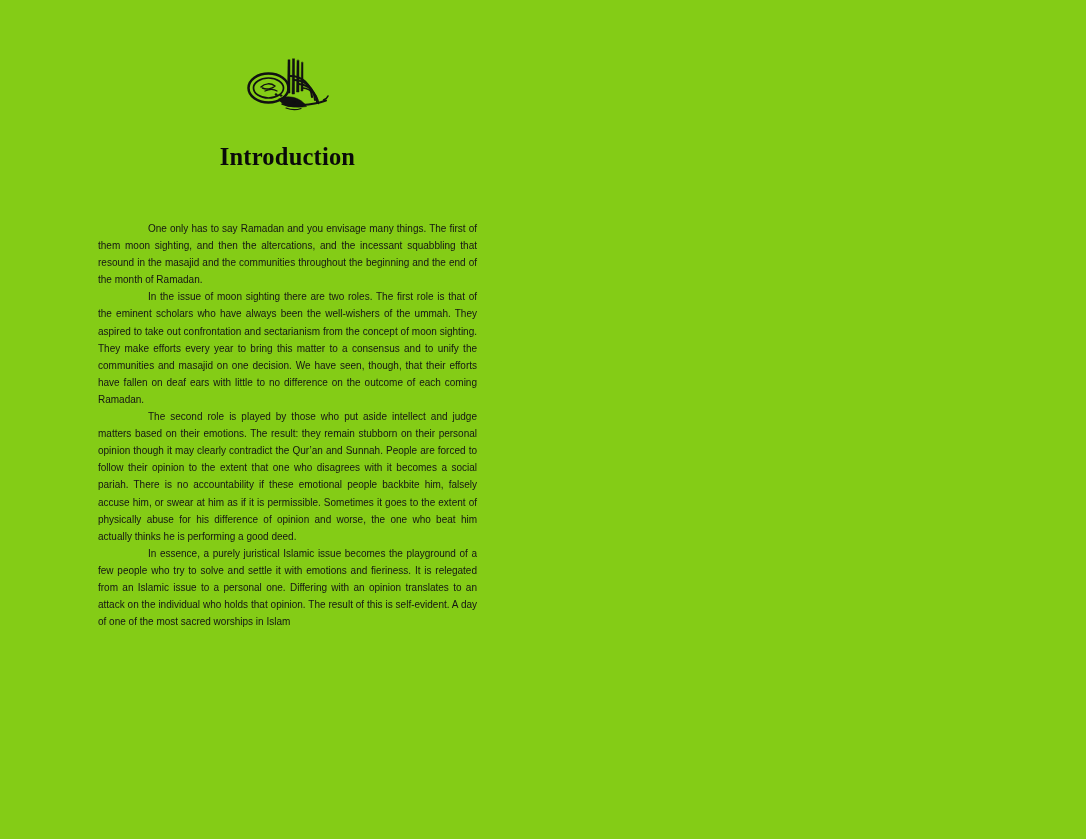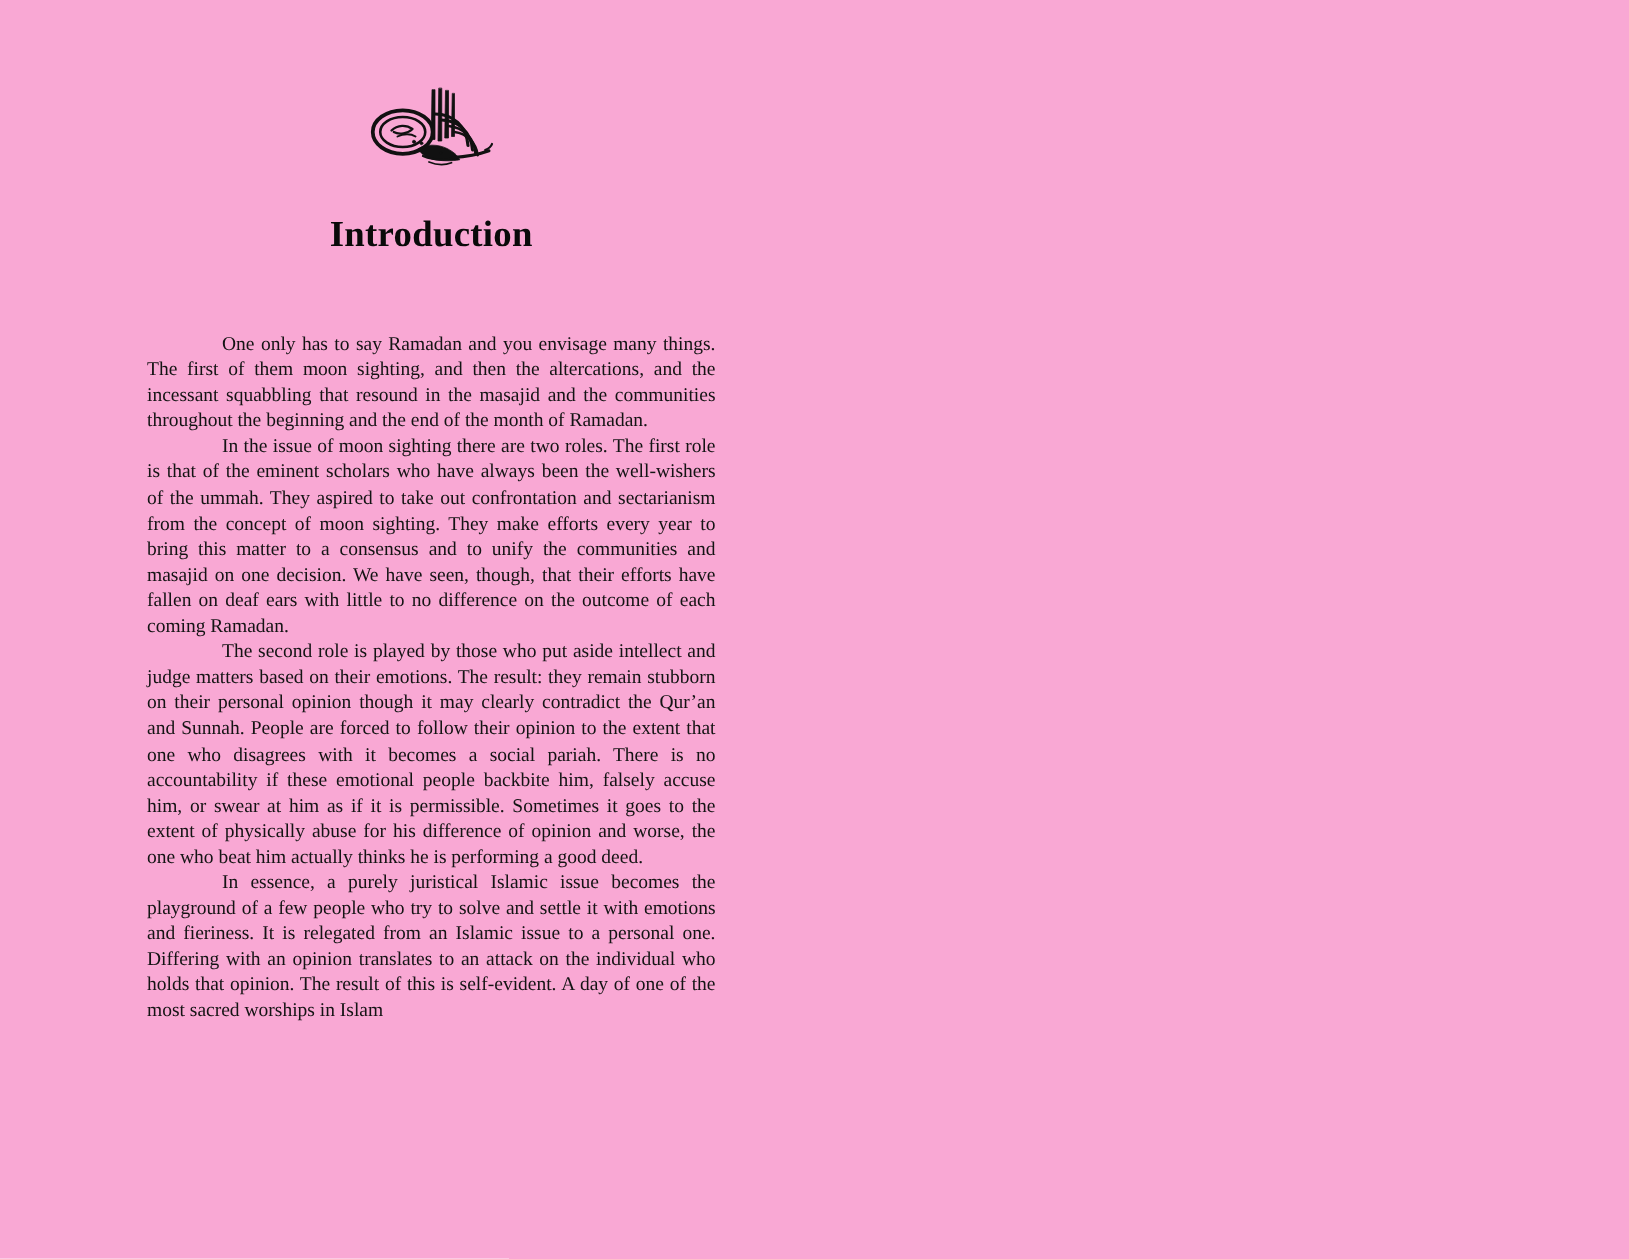--- a/index.html
+++ b/index.html
@@ -17,21 +17,21 @@
     position: relative;
   }
 
   
   .page-sheet {
     position: absolute;
     left: 0;
     top: 0;
     width: 1086px;
     height: 839px;
-    background: #f9a8d4;
+    background: #84cc16;
   }
 
   
   .ornament-wrap {
     position: absolute;
     left: 98px;
     top: 56px;
     width: 379px;
     height: 66px;
     display: flex;
@@ -64,24 +64,24 @@
   .text-block {
     position: absolute;
     left: 98px;
     top: 220px;
     width: 379px;
   }
   .body-par {
     margin: 0;
     text-indent: 50px;
     text-align: justify;
-    font-size: 13px;
+    font-size: 10px;
     line-height: 17.1px;
     color: #141414;
-    font-family: Liberation Serif, serif;
+    font-family: Liberation Sans, sans-serif;
     -webkit-font-smoothing: antialiased;
   }
   .body-par:last-child {
     text-align: justify;
   }
 </style>
 </head>
 <body>
 
 <div class="page-sheet">

